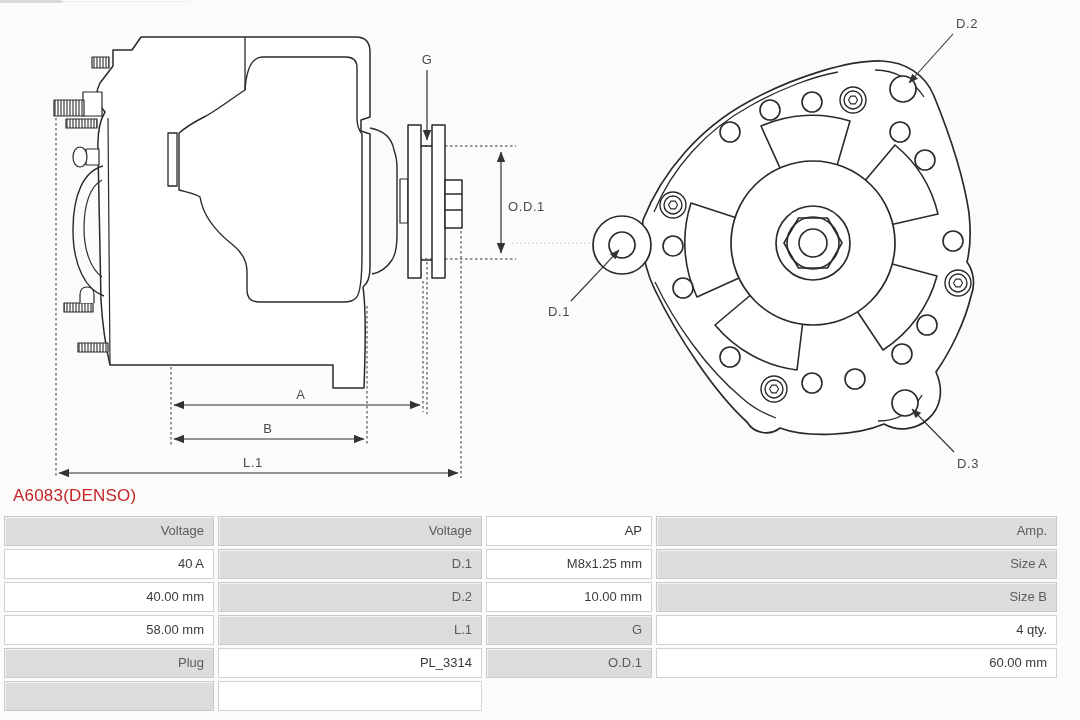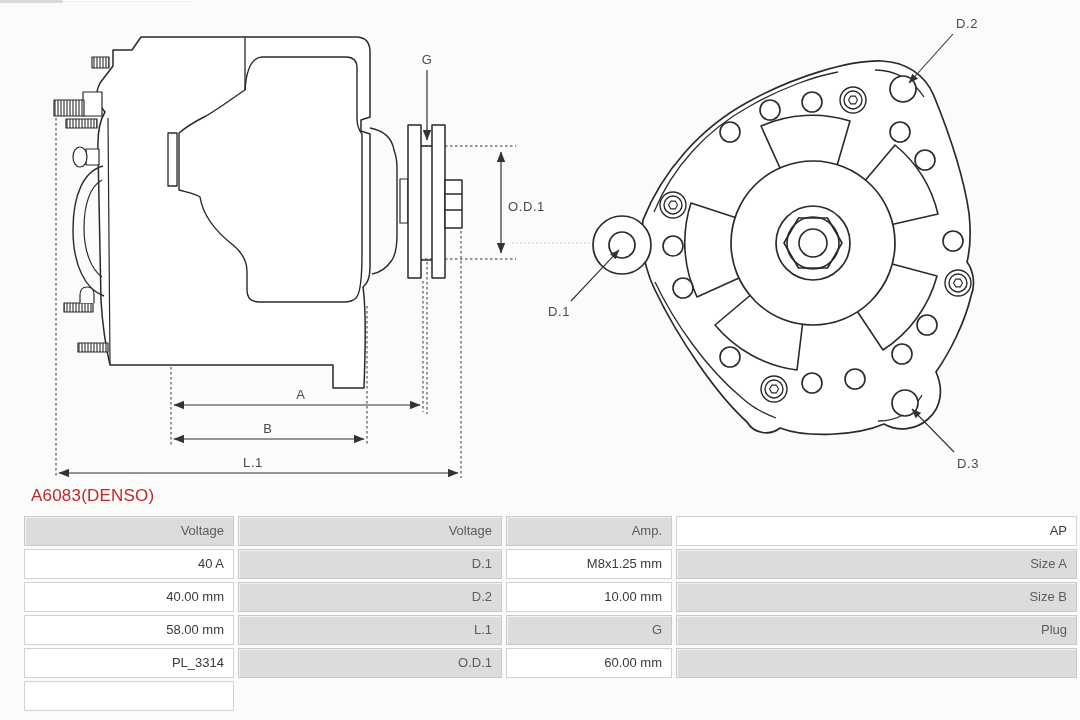--- a/index.html
+++ b/index.html
@@ -11,25 +11,24 @@
   
   .artifact-bar{position:absolute;left:0;top:0;width:62px;height:3px;background:#d9d9d9;}
   .artifact-dots{position:absolute;left:62px;top:1px;width:128px;height:0;border-top:1px dotted #e2e2e0;}
 
   .drawing{position:absolute;left:0;top:0;width:1080px;height:512px;}
 
   .part-title{
     position:absolute;left:13px;top:486px;
     font-size:17px;line-height:20px;color:#c4262b;
     letter-spacing:0.2px;
-    margin-left:18px;
   }
 
   .spec-table{
-    position:absolute;left:24px;top:516px;width:919px;
+    position:absolute;left:4px;top:516px;width:919px;
     display:grid;
     grid-template-columns:210px 264px 166px 401px;
     column-gap:4px;row-gap:3px;
     font-size:13px;
   }
   .cell{
     height:30px;line-height:28px;box-sizing:border-box;
     text-align:right;padding-right:9px;
     white-space:nowrap;overflow:hidden;
   }
@@ -217,37 +216,38 @@
     <text x="968" y="468" text-anchor="middle">D.3</text>
     <text x="559" y="316" text-anchor="middle">D.1</text>
   </g>
 </svg>
 
 <div class="part-title">A6083(DENSO)</div>
 
 <div class="spec-table">
   <div class="cell lbl">Voltage</div>
   <div class="cell lbl">Voltage</div>
+  <div class="cell val">AP</div>
+
   <div class="cell lbl">Amp.</div>
-
-  <div class="cell val">AP</div>
   <div class="cell val">40 A</div>
   <div class="cell lbl">D.1</div>
   <div class="cell val">M8x1.25 mm</div>
 
   <div class="cell lbl">Size A</div>
   <div class="cell val">40.00 mm</div>
   <div class="cell lbl">D.2</div>
   <div class="cell val">10.00 mm</div>
 
   <div class="cell lbl">Size B</div>
   <div class="cell val">58.00 mm</div>
   <div class="cell lbl">L.1</div>
 
   <div class="cell lbl">G</div>
+  <div class="cell val">4 qty.</div>
   <div class="cell lbl">Plug</div>
   <div class="cell val">PL_3314</div>
 
   <div class="cell lbl">O.D.1</div>
   <div class="cell val">60.00 mm</div>
   <div class="cell lbl"></div>
   <div class="cell val"></div>
 </div>
 
 </body></html>

